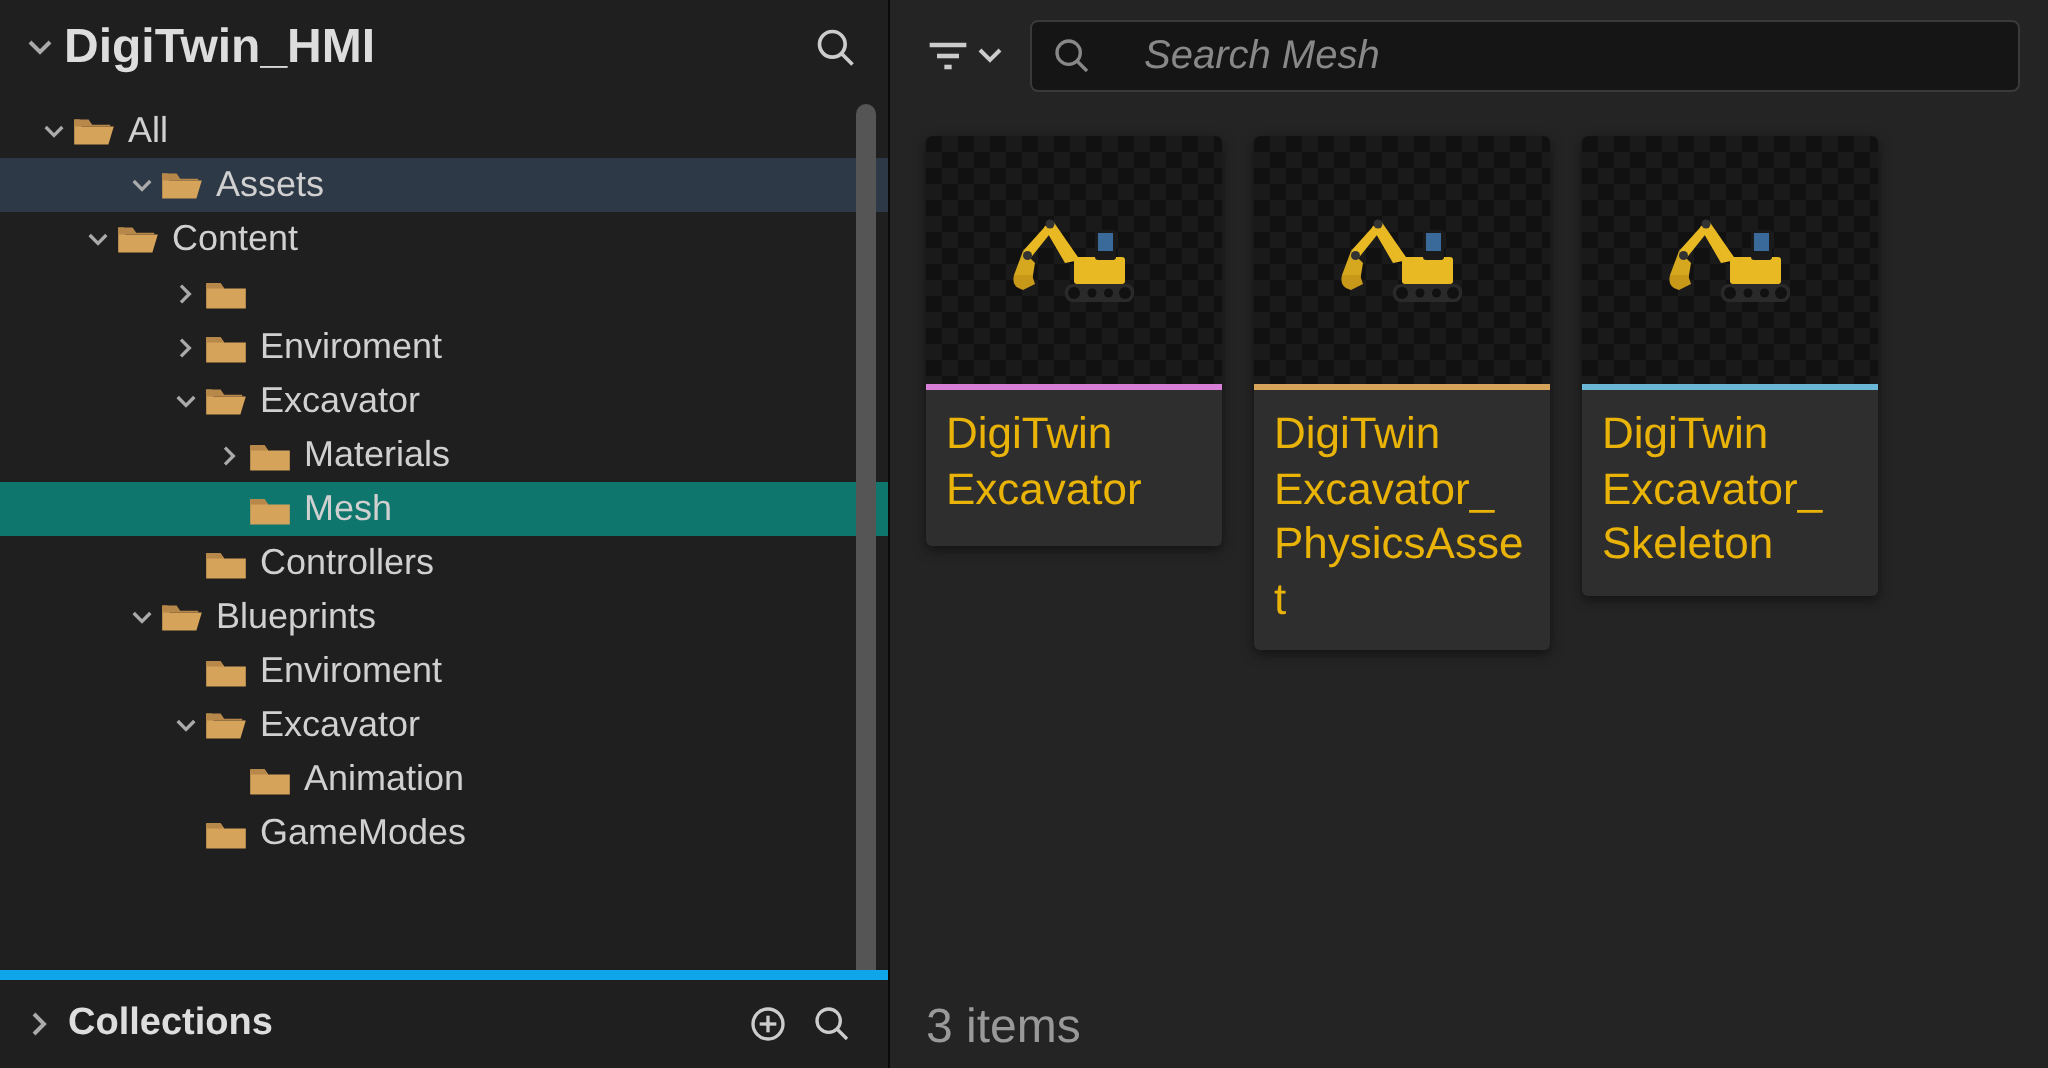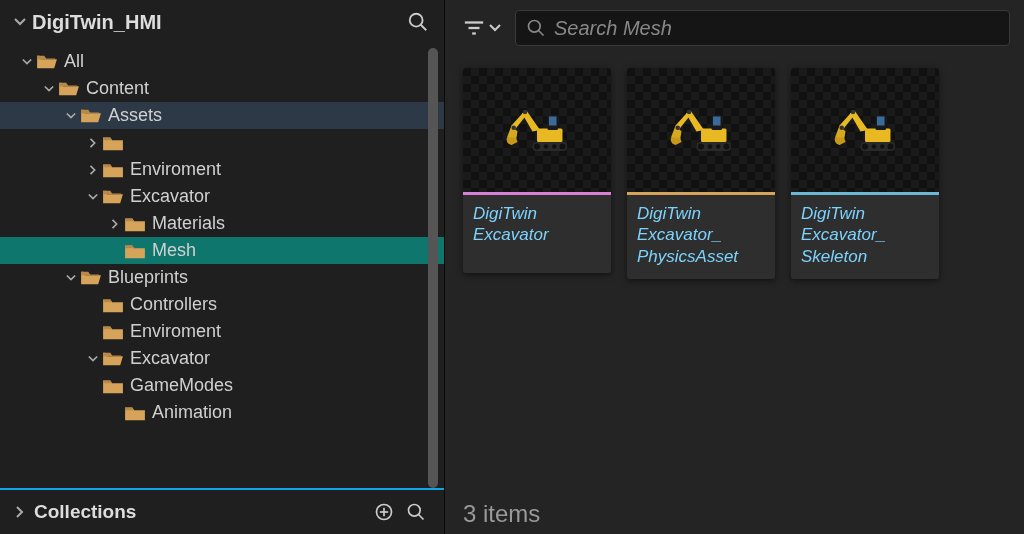--- a/index.html
+++ b/index.html
@@ -2,54 +2,54 @@
 <html><head>
   <meta charset="utf-8">
   <style>
     * { margin: 0; padding: 0; box-sizing: border-box; font-family: "Segoe UI", Arial, sans-serif; }
     body { background: #1a1a1a; color: #ccc; width: 1024px; height: 534px; overflow: hidden; display: flex; }
     
     .sidebar { width: 445px; background: #1f1f1f; display: flex; flex-direction: column; border-right: 1px solid #0a0a0a; }
     
     .sidebar-header { display: flex; align-items: center; padding: 10px 14px; }
     .sidebar-header .expander { margin-right: 6px; }
-    .sidebar-header .title { font-size: 20px; font-weight: 600; color: #ddd; flex: 1; }
+    .sidebar-header .title { font-size: 24px; font-weight: 600; color: #ddd; flex: 1; }
     .sidebar-header .search-btn { width: 24px; height: 24px; display: flex; align-items: center; justify-content: center; cursor: pointer; }
     
     .tree-container { flex: 1; position: relative; overflow: hidden; }
     .tree { padding: 4px 0; }
     .tree-scrollbar { position: absolute; right: 6px; top: 4px; width: 10px; height: 440px; background: #555; border-radius: 5px; }
     
     .tree-node { display: flex; align-items: center; height: 27px; padding-left: 6px; cursor: pointer; font-size: 18px; color: #d0d0d0; }
     .tree-node.selected { background: #0f766e; }
     .tree-node.highlighted { background: #2d3946; }
     .tree-node .indent { display: inline-block; }
     .tree-node .expander { width: 14px; display: inline-flex; justify-content: center; margin-right: 2px; }
     .tree-node .folder-icon { margin-right: 6px; display: inline-flex; }
     .tree-node .label { white-space: nowrap; }
     
-    .collections-bar { display: flex; align-items: center; padding: 8px 14px; border-top: 2px solid #0ea5e9; }
+    .collections-bar { display: flex; align-items: center; padding: 8px 14px; border-top: 5px solid #0ea5e9; }
     .collections-bar .expander { margin-right: 8px; }
     .collections-bar .label { font-size: 19px; font-weight: 600; color: #ddd; flex: 1; }
     .collections-bar .icon-btn { width: 28px; height: 28px; display: flex; align-items: center; justify-content: center; cursor: pointer; margin-left: 4px; }
     
     .content-area { flex: 1; background: #242424; display: flex; flex-direction: column; }
     
     .content-header { display: flex; align-items: center; padding: 10px 14px; gap: 10px; }
     .filter-btn { display: flex; align-items: center; gap: 4px; cursor: pointer; padding: 4px; }
-    .search-box { flex: 1; background: #151515; border: 1px solid #3a3a3a; border-radius: 4px; height: 36px; display: flex; align-items: center; padding: 0 10px; gap: 8px; }
+    .search-box { flex: 1; background: #151515; border: 1px solid #3a3a3a; border-radius: 4px; height: 36px; display: flex; align-items: center; padding: 0 10px; gap: 26px; }
     .search-box input { flex: 1; background: transparent; border: none; outline: none; color: #ccc; font-size: 20px; font-style: italic; }
     .search-box input::placeholder { color: #888; font-style: italic; }
     
     .asset-grid { flex: 1; padding: 12px 18px; display: flex; gap: 16px; align-items: flex-start; }
     
     .asset-card { width: 148px; background: #2e2e2e; border-radius: 3px; box-shadow: 0 2px 6px rgba(0,0,0,0.5); cursor: pointer; overflow: hidden; }
     .asset-thumb { height: 124px; background: repeating-conic-gradient(#1a1a1a 0% 25%, #111 0% 50%) 0 0 / 16px 16px; display: flex; align-items: center; justify-content: center; position: relative; }
     .asset-stripe { height: 3px; width: 100%; }
-    .asset-label { padding: 8px 10px 12px; font-size: 17px; color: #7dd3fc; line-height: 1.25; word-wrap: break-word; min-height: 78px; font-style: italic; }
+    .asset-label { padding: 8px 10px 12px; font-size: 22px; color: #eab308; line-height: 1.25; word-wrap: break-word; min-height: 78px; }
     
     .status-bar { padding: 6px 18px; font-size: 24px; color: #999; }
     
     svg { display: block; }
     
     .excavator-svg { width: 80px; height: 60px; }
   </style>
 </head>
 <body>
 
@@ -79,51 +79,51 @@
             </svg>
           </span>
     <span class="folder-icon">
             <svg width="22" height="18" viewBox="0 0 24 20">
               <path d="M1 3 L1 17 L20 17 L23 7 L5 7 L4 3 Z" fill="#d6a35a"></path>
               <path d="M1 3 L9 3 L11 6 L21 6 L21 7 L1 7 Z" fill="#b8884a"></path>
             </svg>
           </span>
     <span class="label">All</span>
   </div>
-        <div class="tree-node">
-    <span class="indent" style="width:36px"></span>
-    <span class="expander">
-            <svg width="10" height="10" viewBox="0 0 12 12">
-              <path d="M1 3 L6 8 L11 3" fill="none" stroke="#aaa" stroke-width="2"></path>
-            </svg>
-          </span>
-    <span class="folder-icon">
-            <svg width="22" height="18" viewBox="0 0 24 20">
-              <path d="M1 3 L1 17 L20 17 L23 7 L5 7 L4 3 Z" fill="#d6a35a"></path>
-              <path d="M1 3 L9 3 L11 6 L21 6 L21 7 L1 7 Z" fill="#b8884a"></path>
-            </svg>
-          </span>
-    <span class="label">Content</span>
-  </div>
         <div class="tree-node highlighted">
     <span class="indent" style="width:58px"></span>
     <span class="expander">
             <svg width="10" height="10" viewBox="0 0 12 12">
               <path d="M1 3 L6 8 L11 3" fill="none" stroke="#aaa" stroke-width="2"></path>
             </svg>
           </span>
     <span class="folder-icon">
             <svg width="22" height="18" viewBox="0 0 24 20">
               <path d="M1 3 L1 17 L20 17 L23 7 L5 7 L4 3 Z" fill="#d6a35a"></path>
               <path d="M1 3 L9 3 L11 6 L21 6 L21 7 L1 7 Z" fill="#b8884a"></path>
             </svg>
           </span>
     <span class="label">Assets</span>
   </div>
         <div class="tree-node">
+    <span class="indent" style="width:36px"></span>
+    <span class="expander">
+            <svg width="10" height="10" viewBox="0 0 12 12">
+              <path d="M1 3 L6 8 L11 3" fill="none" stroke="#aaa" stroke-width="2"></path>
+            </svg>
+          </span>
+    <span class="folder-icon">
+            <svg width="22" height="18" viewBox="0 0 24 20">
+              <path d="M1 3 L1 17 L20 17 L23 7 L5 7 L4 3 Z" fill="#d6a35a"></path>
+              <path d="M1 3 L9 3 L11 6 L21 6 L21 7 L1 7 Z" fill="#b8884a"></path>
+            </svg>
+          </span>
+    <span class="label">Content</span>
+  </div>
+        <div class="tree-node">
     <span class="indent" style="width:80px"></span>
     <span class="expander">
             <svg width="10" height="10" viewBox="0 0 12 12">
               <path d="M3 1 L8 6 L3 11" fill="none" stroke="#aaa" stroke-width="2"></path>
             </svg>
           </span>
     <span class="folder-icon">
             <svg width="22" height="18" viewBox="0 0 24 20">
               <path d="M1 4 L9 4 L11 7 L23 7 L23 18 L1 18 Z" fill="#d6a35a"></path>
               <path d="M1 4 L9 4 L11 7 L1 7 Z" fill="#b8884a"></path>
@@ -180,20 +180,31 @@
     <span class="expander"></span>
     <span class="folder-icon">
             <svg width="22" height="18" viewBox="0 0 24 20">
               <path d="M1 4 L9 4 L11 7 L23 7 L23 18 L1 18 Z" fill="#d6a35a"></path>
               <path d="M1 4 L9 4 L11 7 L1 7 Z" fill="#b8884a"></path>
             </svg>
           </span>
     <span class="label">Mesh</span>
   </div>
         <div class="tree-node">
+    <span class="indent" style="width:80px"></span>
+    <span class="expander"></span>
+    <span class="folder-icon">
+            <svg width="22" height="18" viewBox="0 0 24 20">
+              <path d="M1 4 L9 4 L11 7 L23 7 L23 18 L1 18 Z" fill="#d6a35a"></path>
+              <path d="M1 4 L9 4 L11 7 L1 7 Z" fill="#b8884a"></path>
+            </svg>
+          </span>
+    <span class="label">Controllers</span>
+  </div>
+        <div class="tree-node">
     <span class="indent" style="width:58px"></span>
     <span class="expander">
             <svg width="10" height="10" viewBox="0 0 12 12">
               <path d="M1 3 L6 8 L11 3" fill="none" stroke="#aaa" stroke-width="2"></path>
             </svg>
           </span>
     <span class="folder-icon">
             <svg width="22" height="18" viewBox="0 0 24 20">
               <path d="M1 3 L1 17 L20 17 L23 7 L5 7 L4 3 Z" fill="#d6a35a"></path>
               <path d="M1 3 L9 3 L11 6 L21 6 L21 7 L1 7 Z" fill="#b8884a"></path>
@@ -203,69 +214,58 @@
   </div>
         <div class="tree-node">
     <span class="indent" style="width:80px"></span>
     <span class="expander"></span>
     <span class="folder-icon">
             <svg width="22" height="18" viewBox="0 0 24 20">
               <path d="M1 4 L9 4 L11 7 L23 7 L23 18 L1 18 Z" fill="#d6a35a"></path>
               <path d="M1 4 L9 4 L11 7 L1 7 Z" fill="#b8884a"></path>
             </svg>
           </span>
-    <span class="label">Controllers</span>
-  </div>
-        <div class="tree-node">
-    <span class="indent" style="width:80px"></span>
-    <span class="expander"></span>
-    <span class="folder-icon">
-            <svg width="22" height="18" viewBox="0 0 24 20">
-              <path d="M1 4 L9 4 L11 7 L23 7 L23 18 L1 18 Z" fill="#d6a35a"></path>
-              <path d="M1 4 L9 4 L11 7 L1 7 Z" fill="#b8884a"></path>
-            </svg>
-          </span>
     <span class="label">Enviroment</span>
   </div>
         <div class="tree-node">
     <span class="indent" style="width:80px"></span>
     <span class="expander">
             <svg width="10" height="10" viewBox="0 0 12 12">
               <path d="M1 3 L6 8 L11 3" fill="none" stroke="#aaa" stroke-width="2"></path>
             </svg>
           </span>
     <span class="folder-icon">
             <svg width="22" height="18" viewBox="0 0 24 20">
               <path d="M1 3 L1 17 L20 17 L23 7 L5 7 L4 3 Z" fill="#d6a35a"></path>
               <path d="M1 3 L9 3 L11 6 L21 6 L21 7 L1 7 Z" fill="#b8884a"></path>
             </svg>
           </span>
     <span class="label">Excavator</span>
   </div>
         <div class="tree-node">
+    <span class="indent" style="width:102px"></span>
+    <span class="expander"></span>
+    <span class="folder-icon">
+            <svg width="22" height="18" viewBox="0 0 24 20">
+              <path d="M1 4 L9 4 L11 7 L23 7 L23 18 L1 18 Z" fill="#d6a35a"></path>
+              <path d="M1 4 L9 4 L11 7 L1 7 Z" fill="#b8884a"></path>
+            </svg>
+          </span>
+    <span class="label">Animation</span>
+  </div>
+        <div class="tree-node">
     <span class="indent" style="width:80px"></span>
     <span class="expander"></span>
     <span class="folder-icon">
             <svg width="22" height="18" viewBox="0 0 24 20">
               <path d="M1 4 L9 4 L11 7 L23 7 L23 18 L1 18 Z" fill="#d6a35a"></path>
               <path d="M1 4 L9 4 L11 7 L1 7 Z" fill="#b8884a"></path>
             </svg>
           </span>
     <span class="label">GameModes</span>
-  </div>
-        <div class="tree-node">
-    <span class="indent" style="width:102px"></span>
-    <span class="expander"></span>
-    <span class="folder-icon">
-            <svg width="22" height="18" viewBox="0 0 24 20">
-              <path d="M1 4 L9 4 L11 7 L23 7 L23 18 L1 18 Z" fill="#d6a35a"></path>
-              <path d="M1 4 L9 4 L11 7 L1 7 Z" fill="#b8884a"></path>
-            </svg>
-          </span>
-    <span class="label">Animation</span>
   </div>
       </div>
     <div class="tree-scrollbar"></div>
   </div>
 
   <div class="collections-bar">
     <span class="expander">
       <svg width="12" height="12" viewBox="0 0 12 12">
           <path d="M3 1 L8 6 L3 11" fill="none" stroke="#aaa" stroke-width="2"></path>
         </svg>

